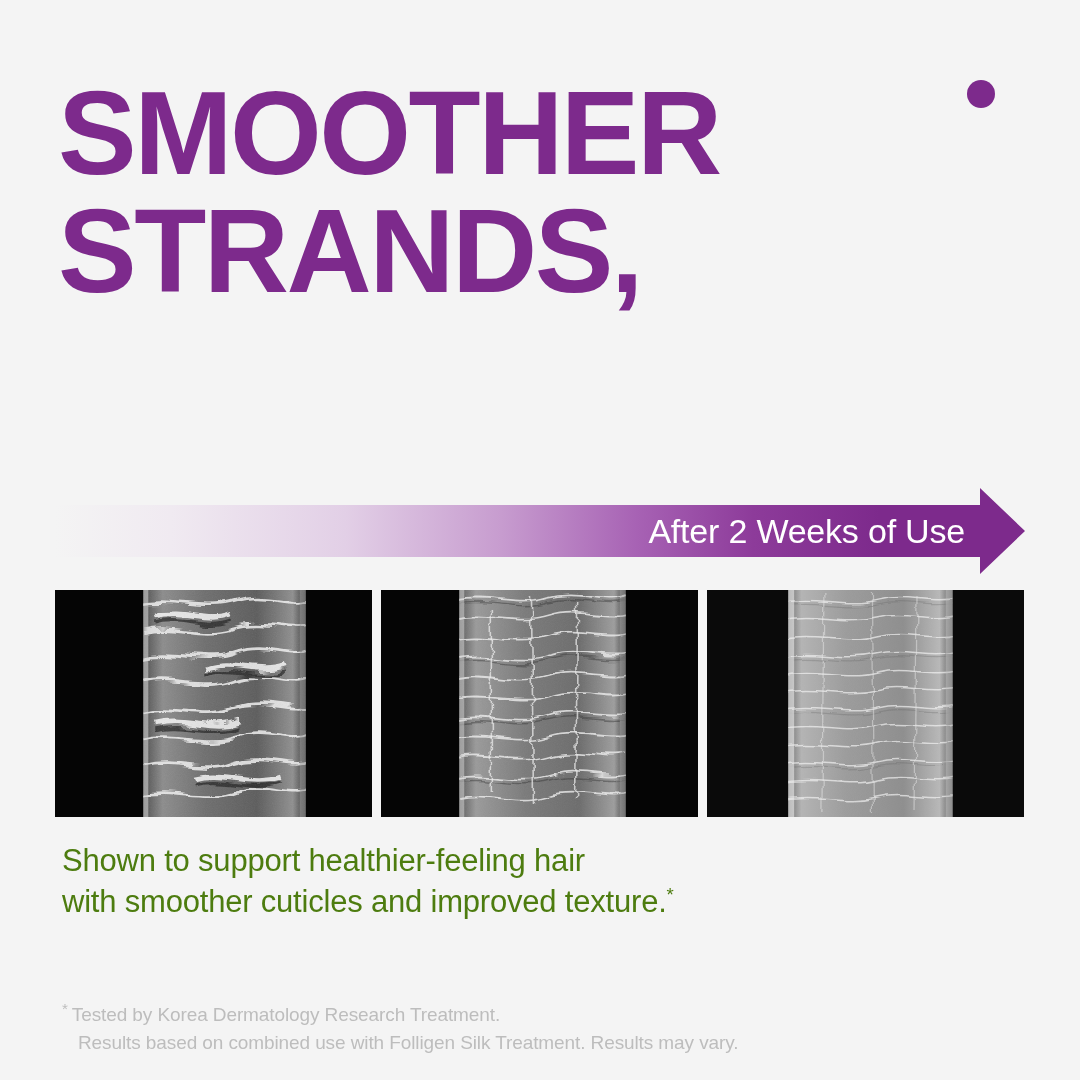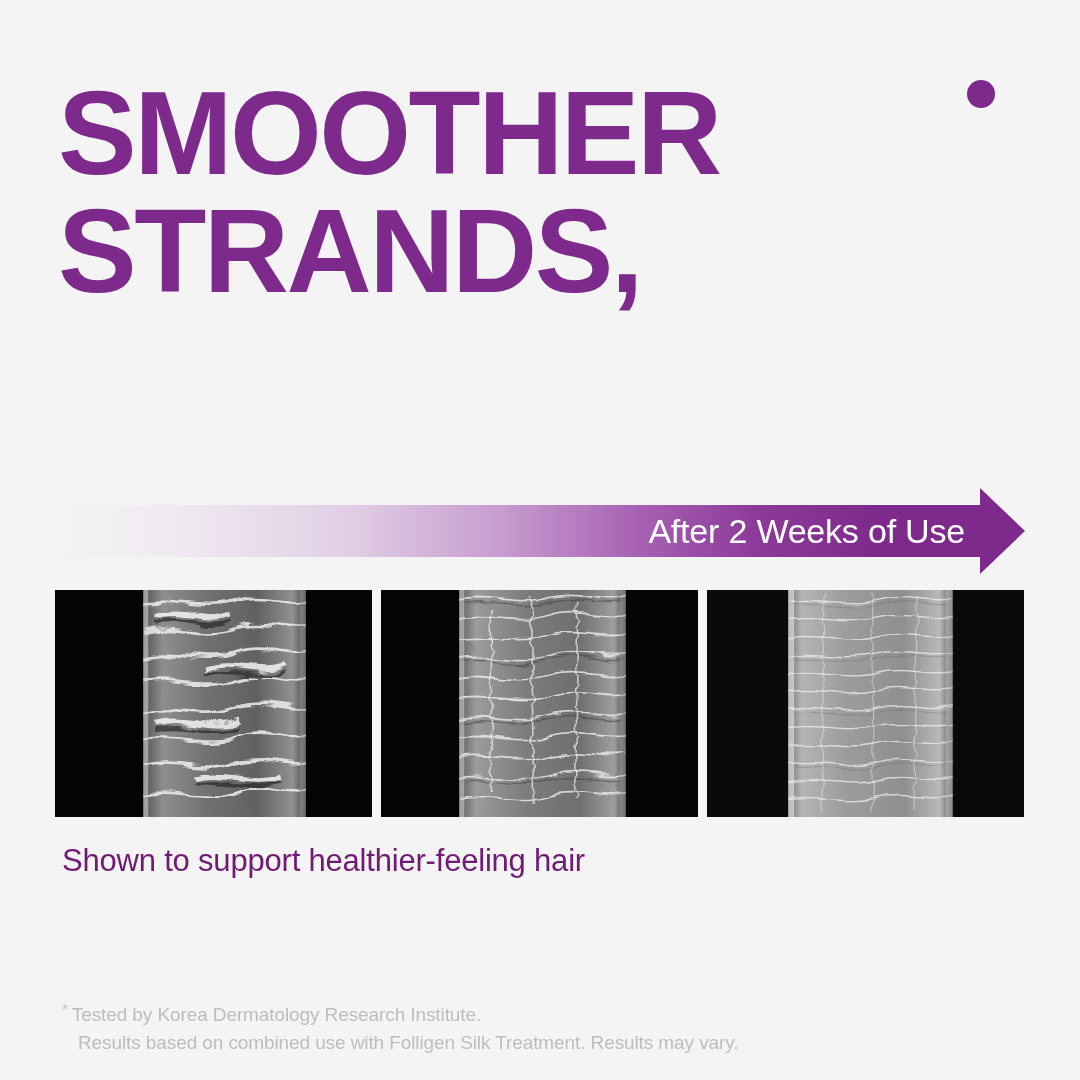--- a/index.html
+++ b/index.html
@@ -99,21 +99,21 @@
 
   
   .body-copy {
     position: absolute;
     left: 62px;
     top: 840px;
     width: 860px;
     font-family: "Liberation Sans", sans-serif;
     font-size: 31px;
     line-height: 41px;
-    color: #701a75;
+    color: #4d7c0f;
     letter-spacing: -0.2px;
   }
   .body-copy .ln { display: block; white-space: nowrap; }
   .body-copy sup {
     font-size: 0.6em;
     vertical-align: super;
     line-height: 0;
   }
 
   
@@ -344,20 +344,21 @@
         <rect x="82" y="0" width="166" height="227" filter="url(#grain3)" fill="#e0e0e0" opacity="0.28"></rect>
         <rect x="82" y="0" width="6" height="227" fill="#efefef" opacity="0.6"></rect>
         <rect x="241" y="0" width="7" height="227" fill="#c2c2c2" opacity="0.5"></rect>
       </svg>
     </div>
 
   </div>
 
   <div class="body-copy">
     <span class="ln">Shown to support healthier-feeling hair</span>
+    <span class="ln"><span>with smoother cuticles and improved texture.</span><sup>*</sup></span>
   </div>
 
   <div class="footnote">
-    <span class="ln"><span class="star">*</span><span>Tested by Korea Dermatology Research Institute.</span></span>
+    <span class="ln"><span class="star">*</span><span>Tested by Korea Dermatology Research Treatment.</span></span>
     <span class="ln indent">Results based on combined use with Folligen Silk Treatment. Results may vary.</span>
   </div>
 
 </div>
 
 </body></html>

